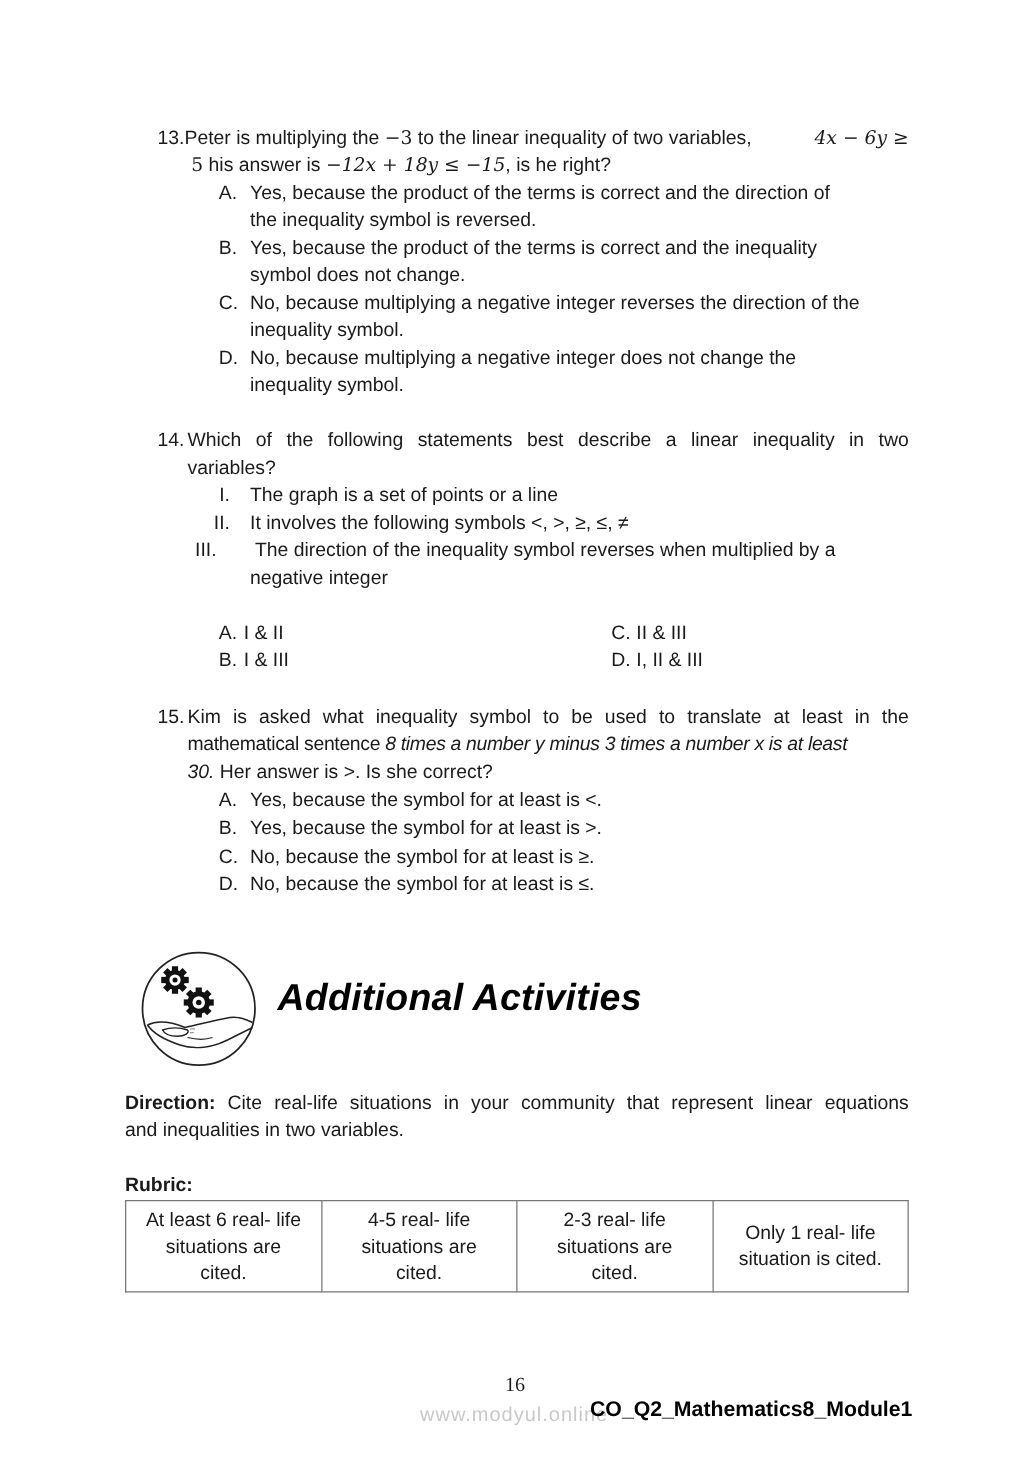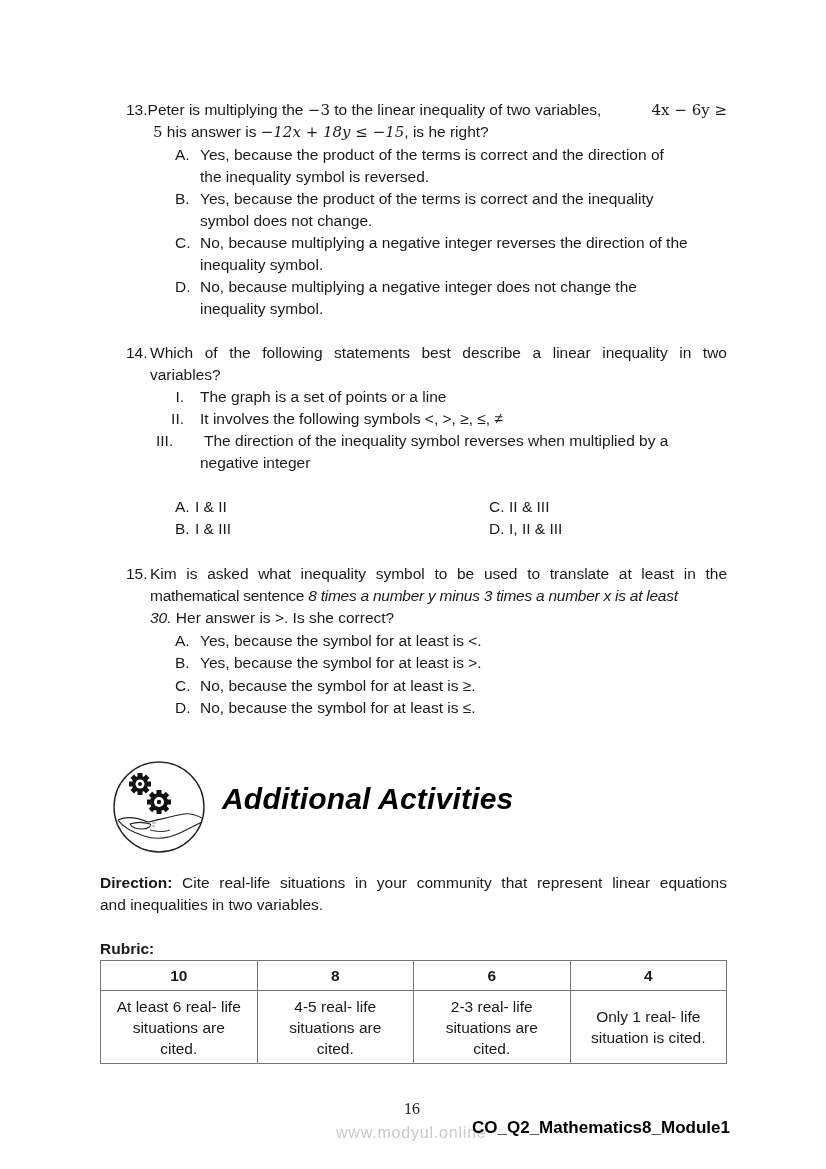--- a/index.html
+++ b/index.html
@@ -41,21 +41,21 @@
     .module-code {
       position: absolute; left: 472px; top: 1118px; font-size: 17px;
       font-weight: bold; color: #000;
     }
   </style>
 </head>
 <body>
 
 <div>
   <div class="line" style="left:126px; top:99px; width:601px;">
-    <span>13.</span><span>Peter is multiplying the </span><span class="math">−3</span><span> to the linear inequality of two variables, </span><span class="math" style="position:absolute; right:0;">4x − 6y ≥</span>
+    <span>13.</span><span>Peter is multiplying the </span><span class="math">−3</span><span> to the linear inequality of two variables, </span><span class="math" style="font-style:italic; position:absolute; right:0;">4x − 6y ≥</span>
   </div>
   <div class="line" style="left:153px; top:121px;">
     <span class="math">5</span><span> his answer is </span><span class="math" style="font-style:italic;">−12x + 18y ≤ −15</span><span>, is he right?</span>
   </div>
 
   <div>
     <span class="line" style="left:175px; top:144px;">A.</span>
     <span class="line" style="left:200px; top:144px;">Yes, because the product of the terms is correct and the direction of</span>
     <span class="line" style="left:200px; top:166px;">the inequality symbol is reversed.</span>
   </div>
@@ -182,26 +182,20 @@
   <div class="line justify" style="left:100px; top:872px; width:627px;">
     <span class="b">Direction:</span><span> Cite real-life situations in your community that represent linear equations</span>
   </div>
   <span class="line" style="left:100px; top:894px;">and inequalities in two variables.</span>
 </div>
 
 <span class="line b" style="left:100px; top:938px;">Rubric:</span>
 
 <table class="rubric">
   <tbody>
-      <tr>
-    <th>10</th>
-    <th>8</th>
-    <th>6</th>
-    <th>4</th>
-  </tr>
   <tr>
     <td>
       <div>At least 6 real- life</div>
       <div>situations are</div>
       <div>cited.</div>
     </td>
     <td>
       <div>4-5 real- life</div>
       <div>situations are</div>
       <div>cited.</div>

